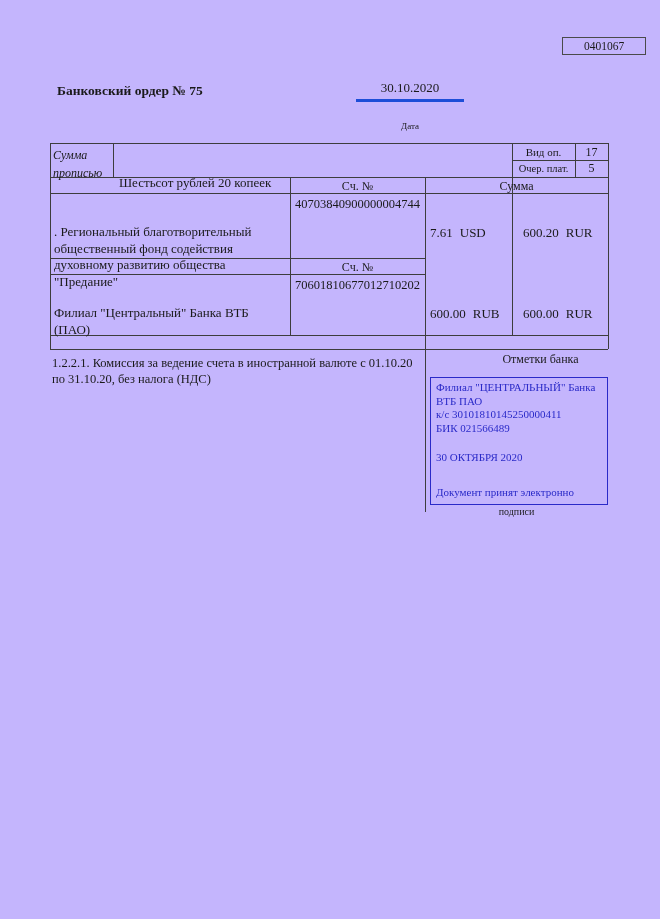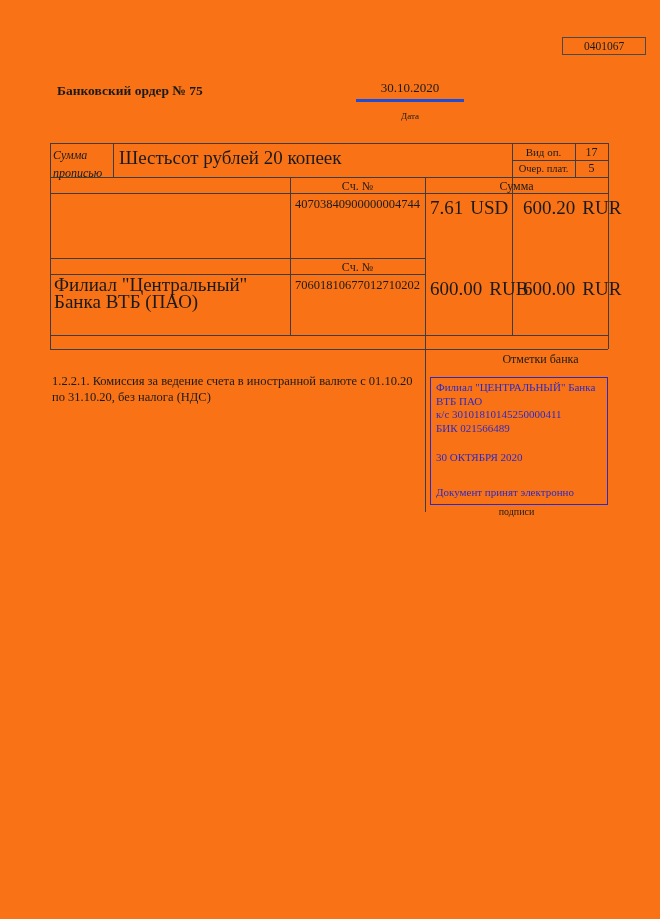--- a/index.html
+++ b/index.html
@@ -1,36 +1,36 @@
 <!DOCTYPE html>
 <html><head>
 <meta charset="utf-8">
 <style>
   * { margin:0; padding:0; box-sizing:border-box; }
   html,body { background:#ffffff; }
   .page {
-    position:relative; width:660px; height:919px; background:#f97316;
+    position:relative; width:660px; height:919px; background:#c4b5fd;
     font-family:"Liberation Serif", serif; color:#1a1a1a; overflow:hidden;
   }
   .hline { position:absolute; height:1px; background:#3d3d3d; }
   .vline { position:absolute; width:1px; background:#3d3d3d; }
   .abs  { position:absolute; }
   .ctr  { text-align:center; }
-  .f13  { font-size:19px; }
+  .f13  { font-size:13px;margin-top:28px; }
   .f12  { font-size:12px; }
   .f125 { font-size:12.5px; }
   .f11  { font-size:11px; }
   .form-code {
     position:absolute; left:562px; top:37px; width:84px; height:18px;
     border:1px solid #4a4a4a; font-size:11.5px; line-height:16px; text-align:center;
   }
   .title { position:absolute; left:57px; top:83px; font-size:13.5px; font-weight:bold; }
   .date-wrap { position:absolute; left:356px; top:80px; width:108px; text-align:center; }
   .date-value { display:block; font-size:13px; border-bottom:3px solid #1d4ed8; padding-bottom:3px; }
-  .date-label { display:block; font-size:9px; margin-top:9px; }
+  .date-label { display:block; font-size:9px; margin-top:19px; }
   .sum-label { position:absolute; left:53px; top:146px; width:58px; font-size:12px; line-height:18px;font-style:italic; }
   .name-cell { line-height:16.5px; }
   .amt .cur { margin-left:7px; }
   .stamp {
     position:absolute; left:430px; top:377px; width:178px; height:128px;
     border:1px solid #2a2ac8; color:#2a2ac8; font-size:11px; line-height:13.5px;
     padding:3px 5px; display:flex; flex-direction:column;
   }
   .stamp .gap-date { margin-top:16px; }
   .stamp .accepted { margin-top:auto; margin-bottom:2px; }
@@ -68,40 +68,41 @@
   <div class="sum-label">Сумма прописью</div>
   <div class="abs f13" style="left:119px;top:147px;">Шестьсот рублей 20 копеек</div>
   <div class="abs ctr f11" style="left:512px;top:146px;width:63px;">Вид оп.</div>
   <div class="abs ctr f12" style="left:575px;top:145px;width:33px;">17</div>
   <div class="abs ctr" style="left:512px;top:163px;width:63px;font-size:10.5px;">Очер. плат.</div>
   <div class="abs ctr f12" style="left:575px;top:161px;width:33px;">5</div>
 
   <div class="abs ctr f12" style="left:290px;top:179px;width:135px;">Сч. №</div>
   <div class="abs ctr f12" style="left:425px;top:179px;width:183px;">Сумма</div>
 
+  <div class="abs f13 name-cell" style="left:54px;top:196px;width:234px;">. Региональный благотворительный общественный фонд содействия духовному развитию общества "Предание"</div>
   <div class="abs ctr f125" style="left:292px;top:197px;width:131px;">40703840900000004744</div>
   <div class="abs f13 amt" style="left:430px;top:197px;">
     <span>7.61</span><span class="cur">USD</span>
   </div>
   <div class="abs f13 amt" style="left:523px;top:197px;">
     <span>600.20</span><span class="cur">RUR</span>
   </div>
 
   <div class="abs ctr f12" style="left:290px;top:260px;width:135px;">Сч. №</div>
 
   <div class="abs f13 name-cell" style="left:54px;top:277px;width:234px;">Филиал "Центральный" Банка ВТБ (ПАО)</div>
   <div class="abs ctr f125" style="left:292px;top:278px;width:131px;">70601810677012710202</div>
   <div class="abs f13 amt" style="left:430px;top:278px;">
     <span>600.00</span><span class="cur">RUB</span>
   </div>
   <div class="abs f13 amt" style="left:523px;top:278px;">
     <span>600.00</span><span class="cur">RUR</span>
   </div>
 
-  <div class="abs" style="left:52px;top:373px;width:376px;font-size:12.5px;line-height:16px;">1.2.2.1. Комиссия за ведение счета в иностранной валюте с 01.10.20 по 31.10.20, без налога (НДС)</div>
+  <div class="abs" style="left:52px;top:355px;width:376px;font-size:12.5px;line-height:16px;">1.2.2.1. Комиссия за ведение счета в иностранной валюте с 01.10.20 по 31.10.20, без налога (НДС)</div>
 
   <div class="abs ctr f12" style="left:425px;top:352px;width:183px;padding-left:48px;">Отметки банка</div>
 
   <div class="stamp">
     <span>Филиал "ЦЕНТРАЛЬНЫЙ" Банка</span>
     <span>ВТБ ПАО</span>
     <span>к/с 30101810145250000411</span>
     <span>БИК 021566489</span>
     <span class="gap-date">30 ОКТЯБРЯ 2020</span>
     <span class="accepted">Документ принят электронно</span>

